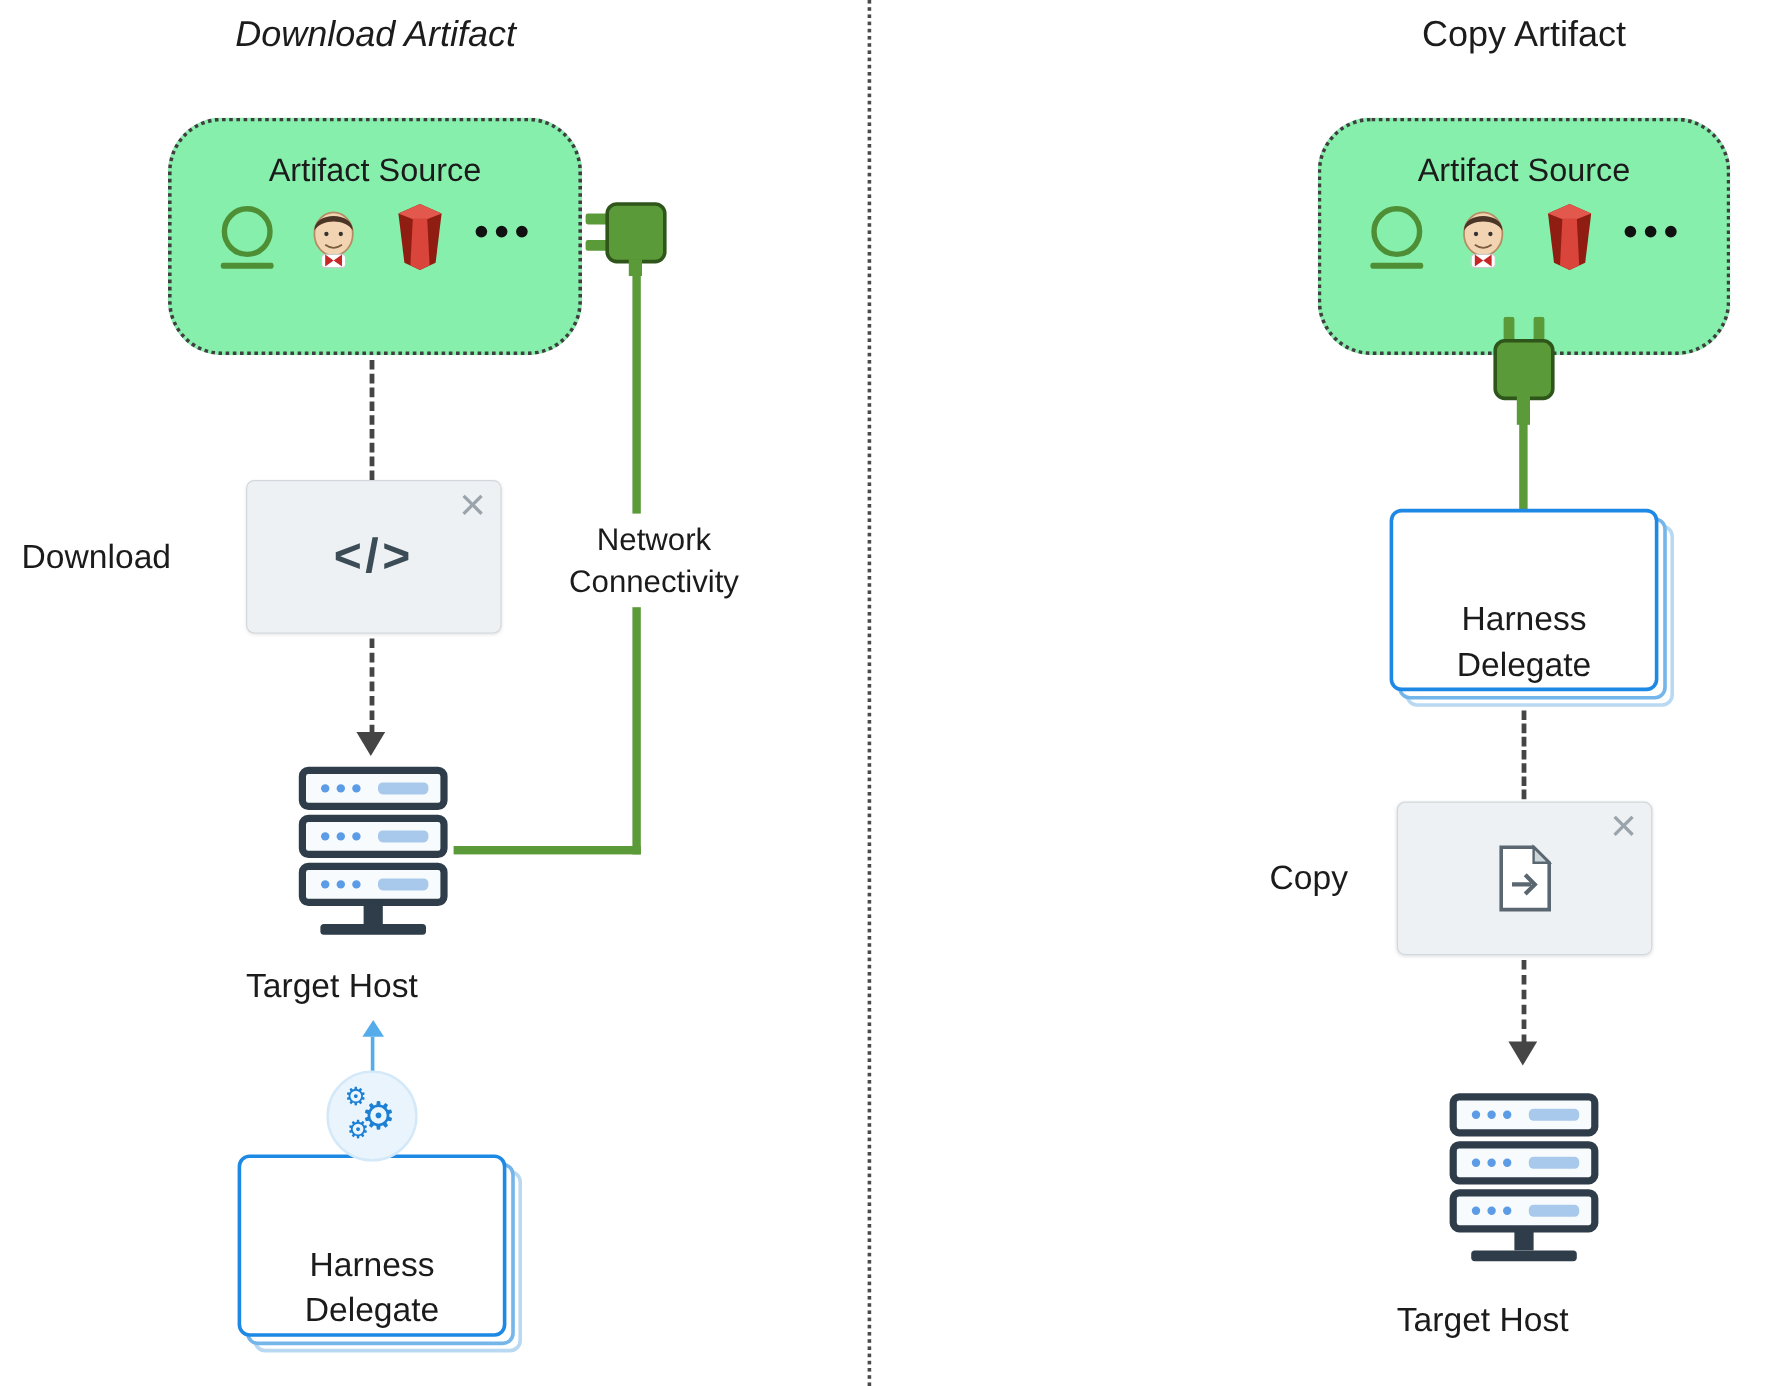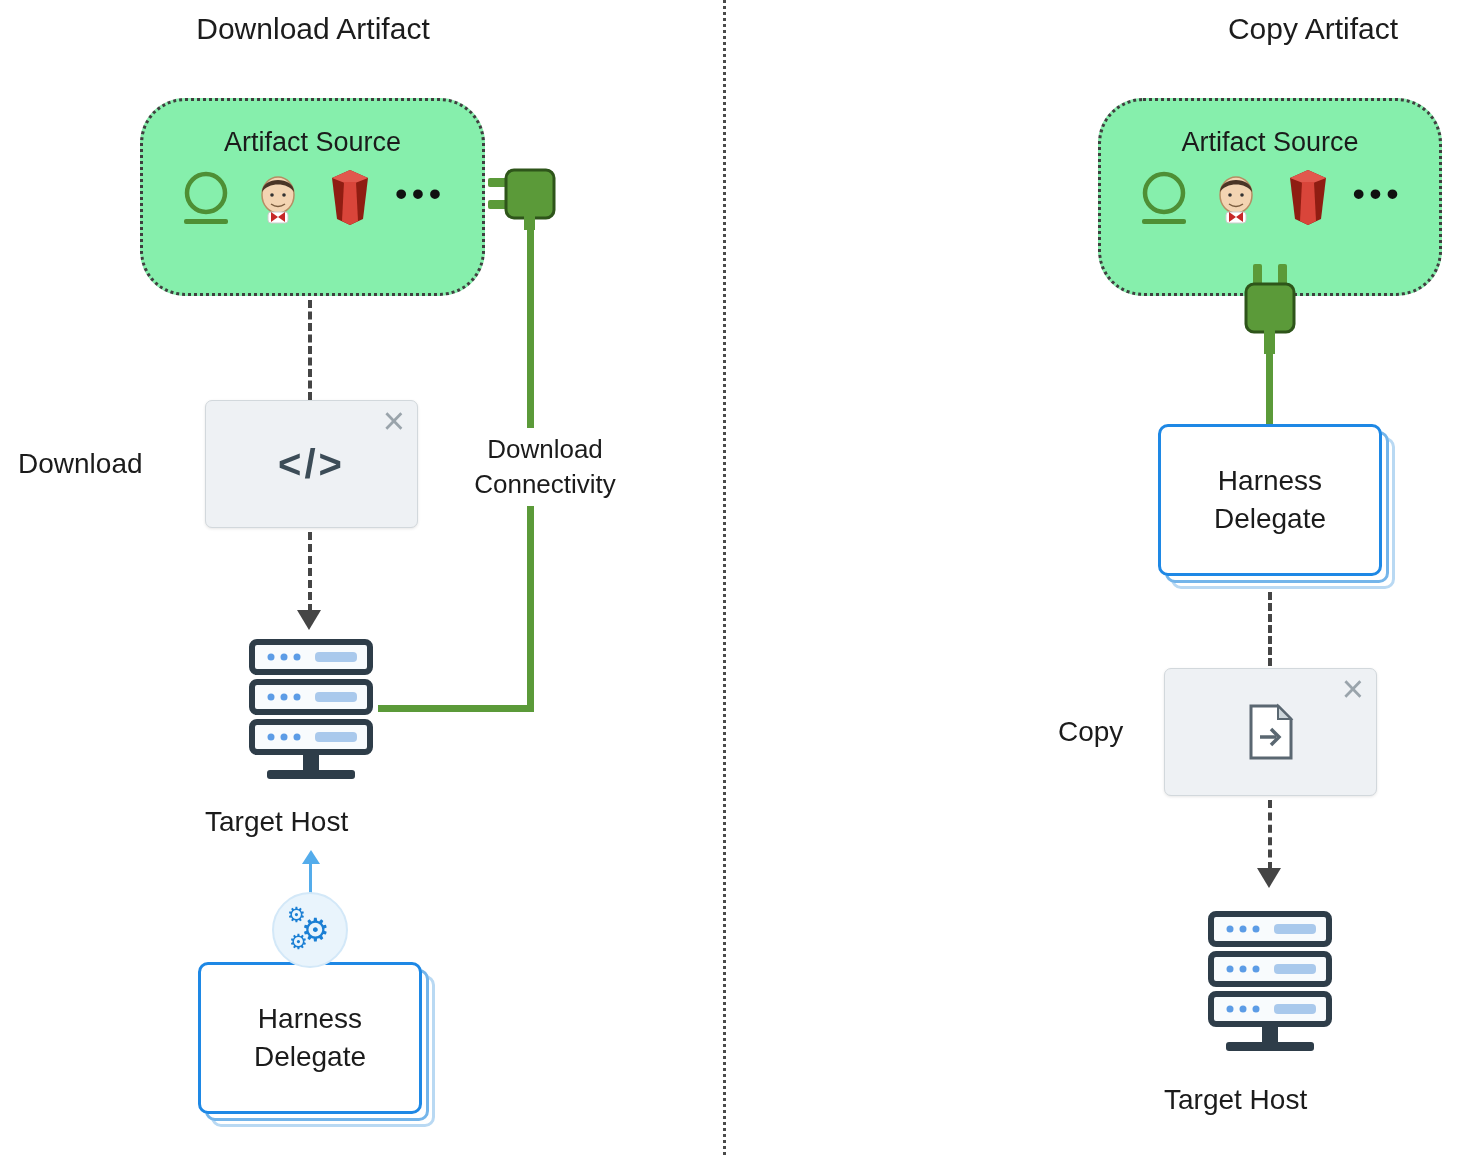--- a/index.html
+++ b/index.html
@@ -117,21 +117,21 @@
   
   .delegate { position: absolute; width: 224px; height: 152px; }
   .delegate .page {
     position: absolute; left: 0; top: 0; right: 0; bottom: 0;
     background: #ffffff;
     border: 3px solid #1e88e5;
     border-radius: 10px;
   }
   .delegate .p3 { transform: translate(13px,13px); border-color: #b9d9f3; }
   .delegate .p2 { transform: translate(7px,7px); border-color: #74b5ea; }
-  .delegate .p1 { display: flex; align-items: center; justify-content: center; }
+  .delegate .p1 { display: flex; align-items: flex-end; justify-content: center; }
   .dl-text { font-size: 28px; line-height: 1.35; text-align: center; }
 
   .gear-circle {
     position: absolute;
     width: 76px; height: 76px;
     border-radius: 50%;
     background: #e9f4fc;
     border: 2px solid #d3e8f8;
     z-index: 5;
     box-sizing: border-box;
@@ -143,21 +143,21 @@
 
   .abs { position: absolute; }
 </style>
 </head>
 <body>
 
 <div class="canvas">
 
   <div class="divider"></div>
 
-  <div class="diagram-title" style="left:118px; top:12px; width:390px;">Download Artifact</div>
+  <div class="diagram-title" style="left:118px; top:12px; width:390px;font-style:italic;">Download Artifact</div>
 
   <div class="artifact-source" style="left:140px; top:98px; width:345px;">
     <div class="as-label">Artifact Source</div>
     <div class="as-icons">
       <svg width="54" height="58" viewBox="0 0 54 58">
         <circle cx="27" cy="25" r="19" fill="none" stroke="#4e8f35" stroke-width="4.5"></circle>
         <rect x="5" y="51" width="44" height="5" rx="2" fill="#4e8f35"></rect>
       </svg>
       <svg width="54" height="58" viewBox="0 0 54 58">
         <ellipse cx="27" cy="27" rx="16" ry="18" fill="#f3d4b2" stroke="#b58d63" stroke-width="1.5"></ellipse>
@@ -180,21 +180,21 @@
 
   <svg class="abs" style="left:486px; top:166px;" width="78" height="64" viewBox="0 0 78 64">
     <rect x="2" y="12" width="20" height="9" rx="2" fill="#5b9a39"></rect>
     <rect x="2" y="34" width="20" height="9" rx="2" fill="#5b9a39"></rect>
     <rect x="20" y="4" width="48" height="48" rx="8" fill="#5b9a39" stroke="#2e551a" stroke-width="3"></rect>
     <rect x="38" y="50" width="11" height="14" fill="#5b9a39"></rect>
   </svg>
 
   <div class="green-v" style="left:527px; top:226px; height:486px;"></div>
   <div class="green-h" style="left:378px; top:705px; width:156px;"></div>
-  <div class="network-label" style="left:450px; top:428px; width:190px;">Download Connectivity</div>
+  <div class="network-label" style="left:450px; top:428px; width:190px;">Network Connectivity</div>
 
   <div class="dash-v" style="left:308px; top:300px; height:100px;"></div>
 
   <div class="step-box" style="left:205px; top:400px;">
     <span class="code-glyph">&lt;/&gt;</span>
     <span class="step-close">×</span>
   </div>
   <div class="side-label" style="left:18px; top:448px; width:165px;">Download</div>
 
   <div class="dash-v" style="left:308px; top:532px; height:80px;"></div>
@@ -239,21 +239,21 @@
         <div>Delegate</div>
       </div>
     </div>
   </div>
   <div class="gear-circle" style="left:272px; top:892px;">
     <span class="g g1">⚙</span>
     <span class="g g2">⚙</span>
     <span class="g g3">⚙</span>
   </div>
 
-  <div class="diagram-title" style="left:1143px; top:12px; width:340px;">Copy Artifact</div>
+  <div class="diagram-title" style="left:1100px; top:12px; width:340px;">Copy Artifact</div>
 
   <div class="artifact-source" style="left:1098px; top:98px; width:344px;">
     <div class="as-label">Artifact Source</div>
     <div class="as-icons">
       <svg width="54" height="58" viewBox="0 0 54 58">
         <circle cx="27" cy="25" r="19" fill="none" stroke="#4e8f35" stroke-width="4.5"></circle>
         <rect x="5" y="51" width="44" height="5" rx="2" fill="#4e8f35"></rect>
       </svg>
       <svg width="54" height="58" viewBox="0 0 54 58">
         <ellipse cx="27" cy="27" rx="16" ry="18" fill="#f3d4b2" stroke="#b58d63" stroke-width="1.5"></ellipse>

